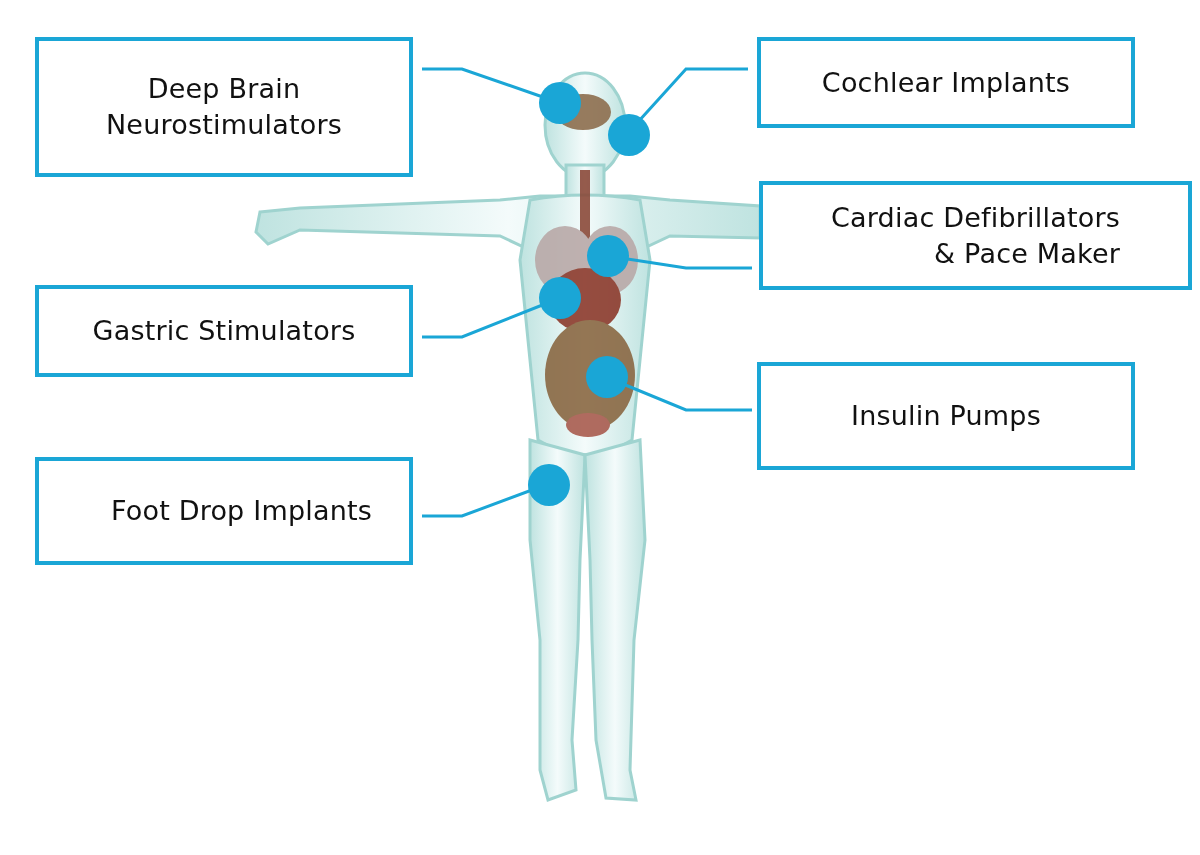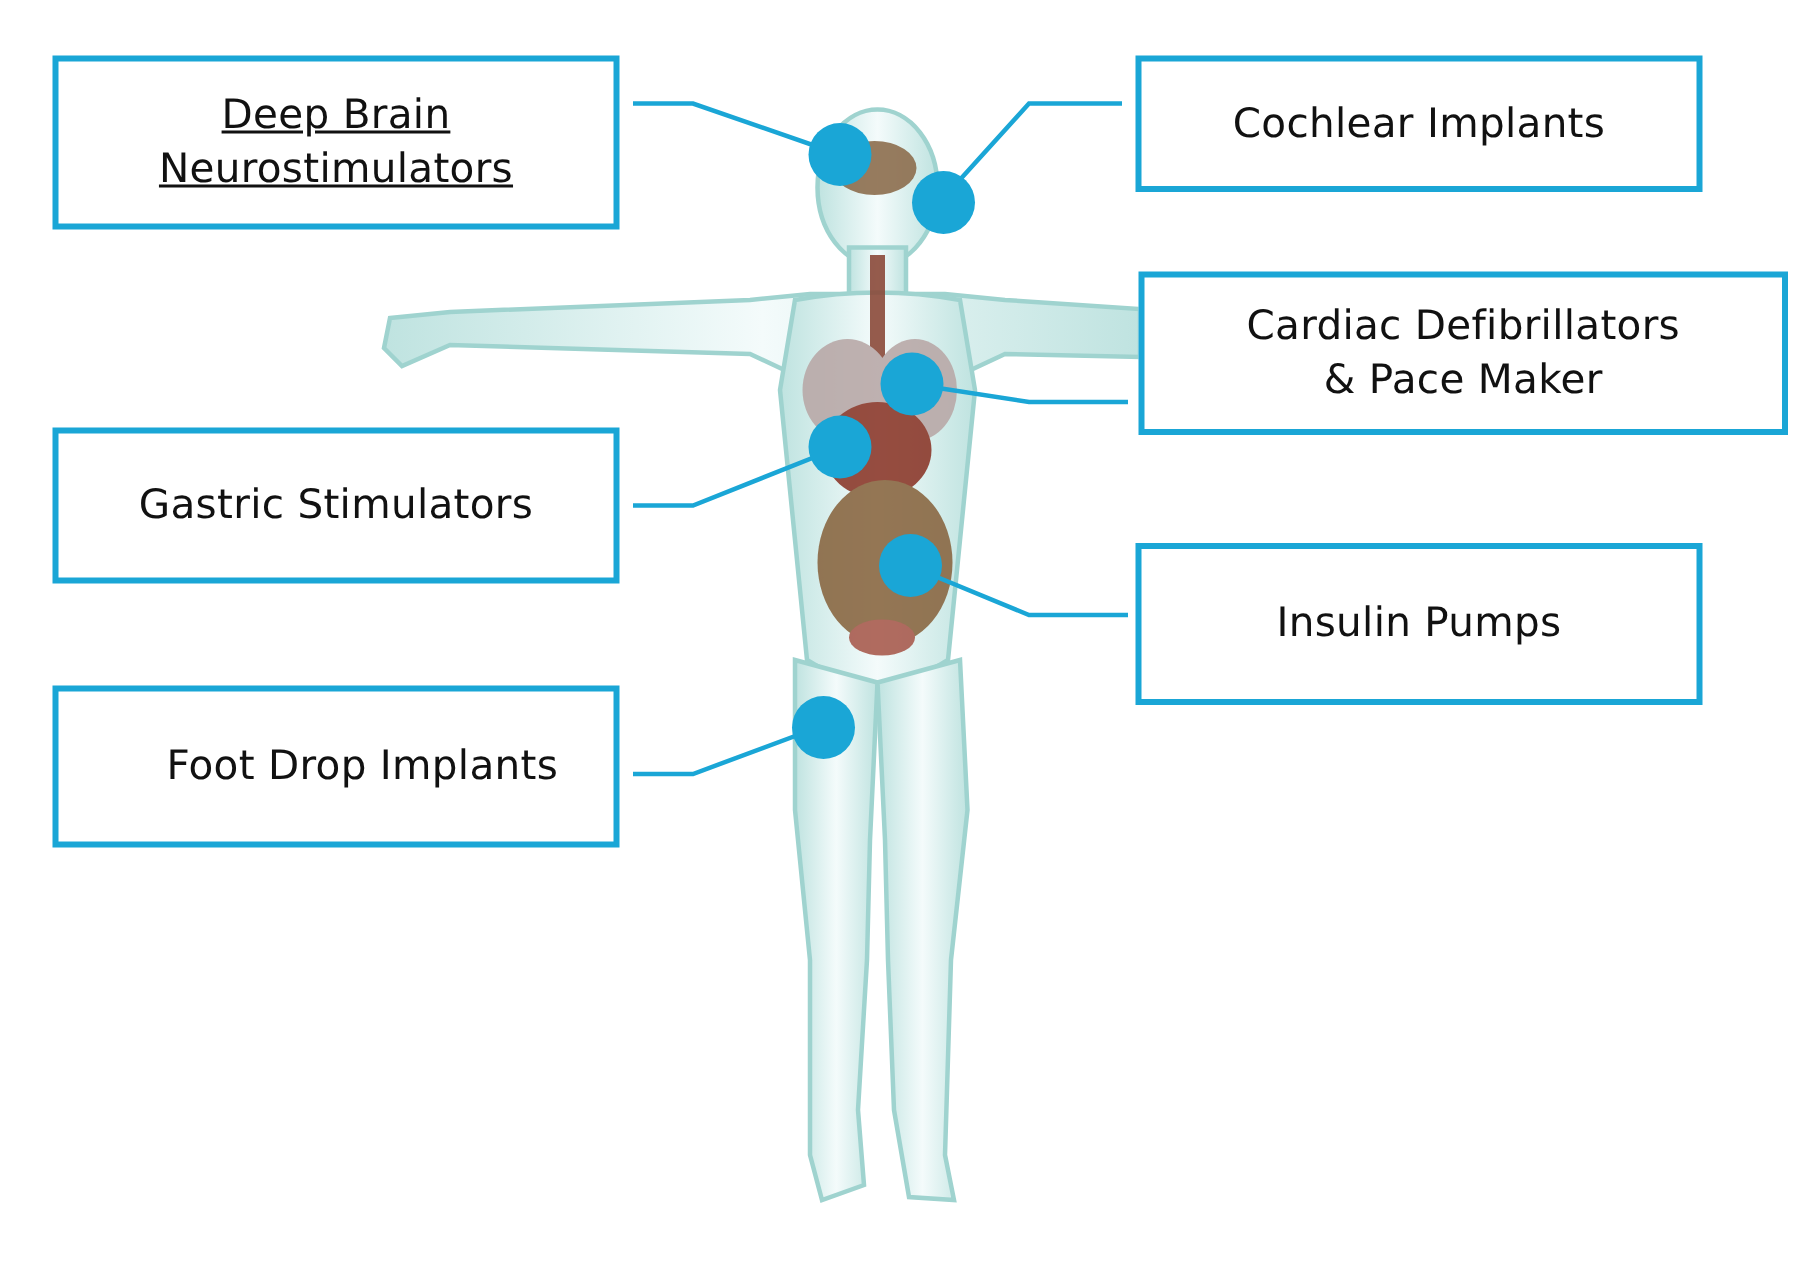--- a/index.html
+++ b/index.html
@@ -64,35 +64,35 @@
   <g fill="#1aa6d6">
     <circle cx="560" cy="103" r="21"></circle>
     <circle cx="629" cy="135" r="21"></circle>
     <circle cx="608" cy="256" r="21"></circle>
     <circle cx="560" cy="298" r="21"></circle>
     <circle cx="607" cy="377" r="21"></circle>
     <circle cx="549" cy="485" r="21"></circle>
   </g>
 </svg>
 
-<div class="label-box" style="left:35px;top:37px;width:378px;height:116px;text-decoration:underline;">
+<div class="label-box" style="left:35px;top:37px;width:378px;height:140px;">
   <span>Deep Brain
 Neurostimulators</span>
 </div>
 
 <div class="label-box" style="left:757px;top:37px;width:378px;height:91px;">
   <span>Cochlear Implants</span>
 </div>
 
-<div class="label-box" style="left:759px;top:181px;width:433px;height:109px;">
+<div class="label-box" style="left:759px;top:181px;width:433px;height:109px;text-align:right;">
   <span>Cardiac Defibrillators
 &amp; Pace Maker</span>
 </div>
 
-<div class="label-box" style="left:35px;top:285px;width:378px;height:104px;">
+<div class="label-box" style="left:35px;top:285px;width:378px;height:92px;">
   <span>Gastric Stimulators</span>
 </div>
 
 <div class="label-box" style="left:757px;top:362px;width:378px;height:108px;">
   <span>Insulin Pumps</span>
 </div>
 
 <div class="label-box" style="left:35px;top:457px;width:378px;height:108px;padding-left:35px;">
   <span>Foot Drop Implants</span>
 </div>

